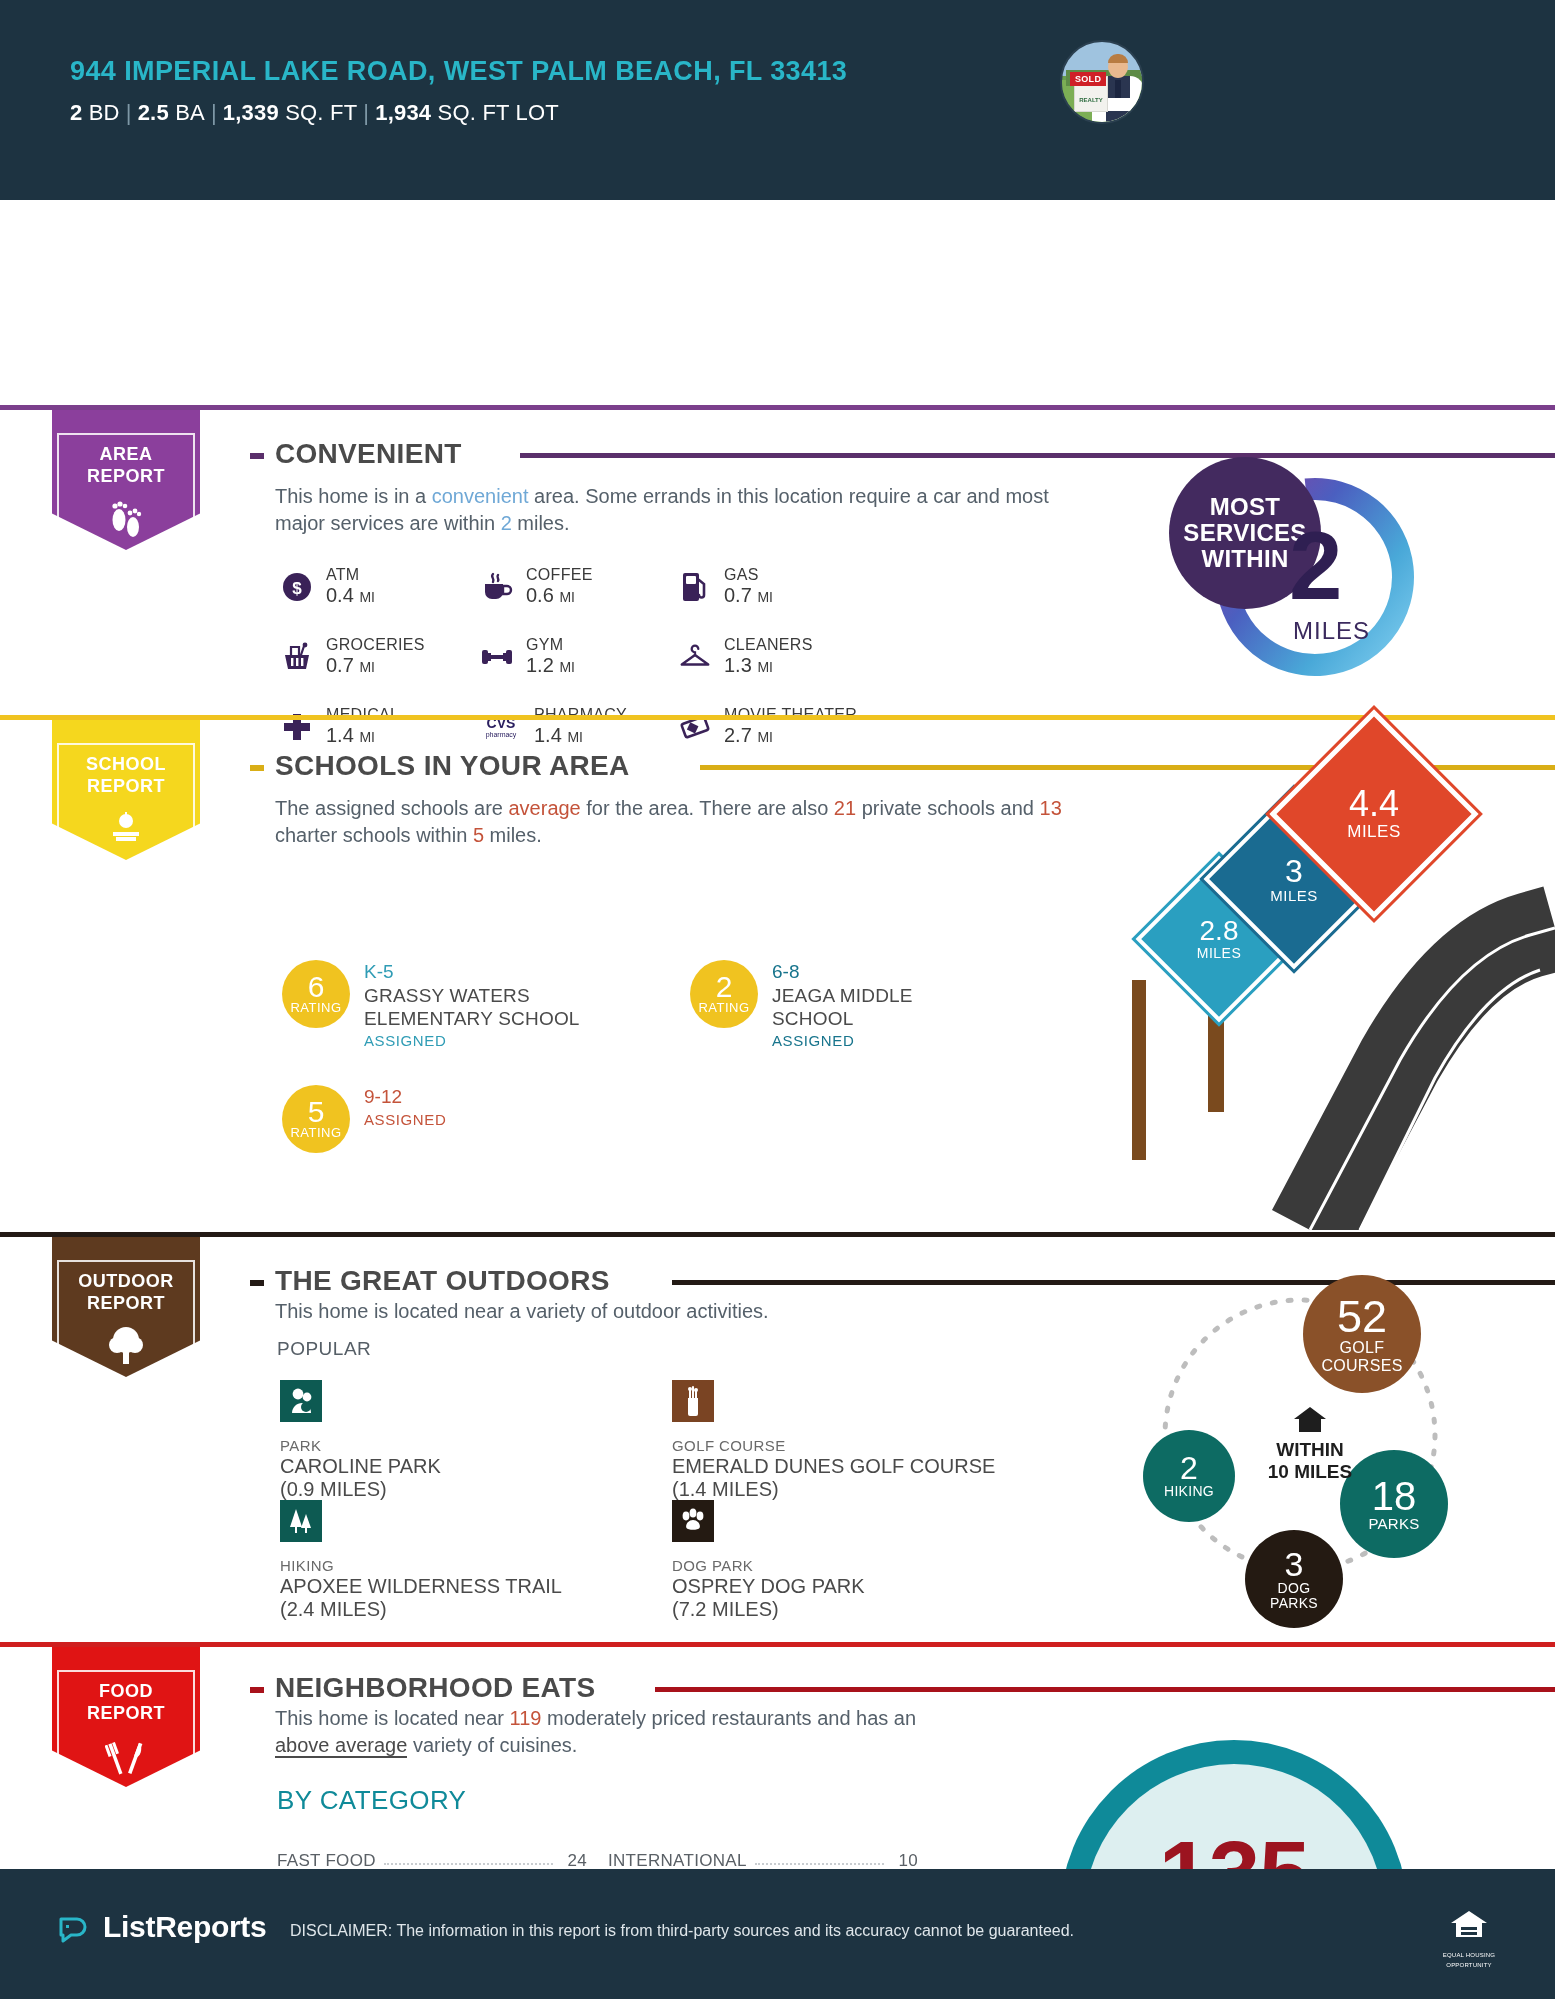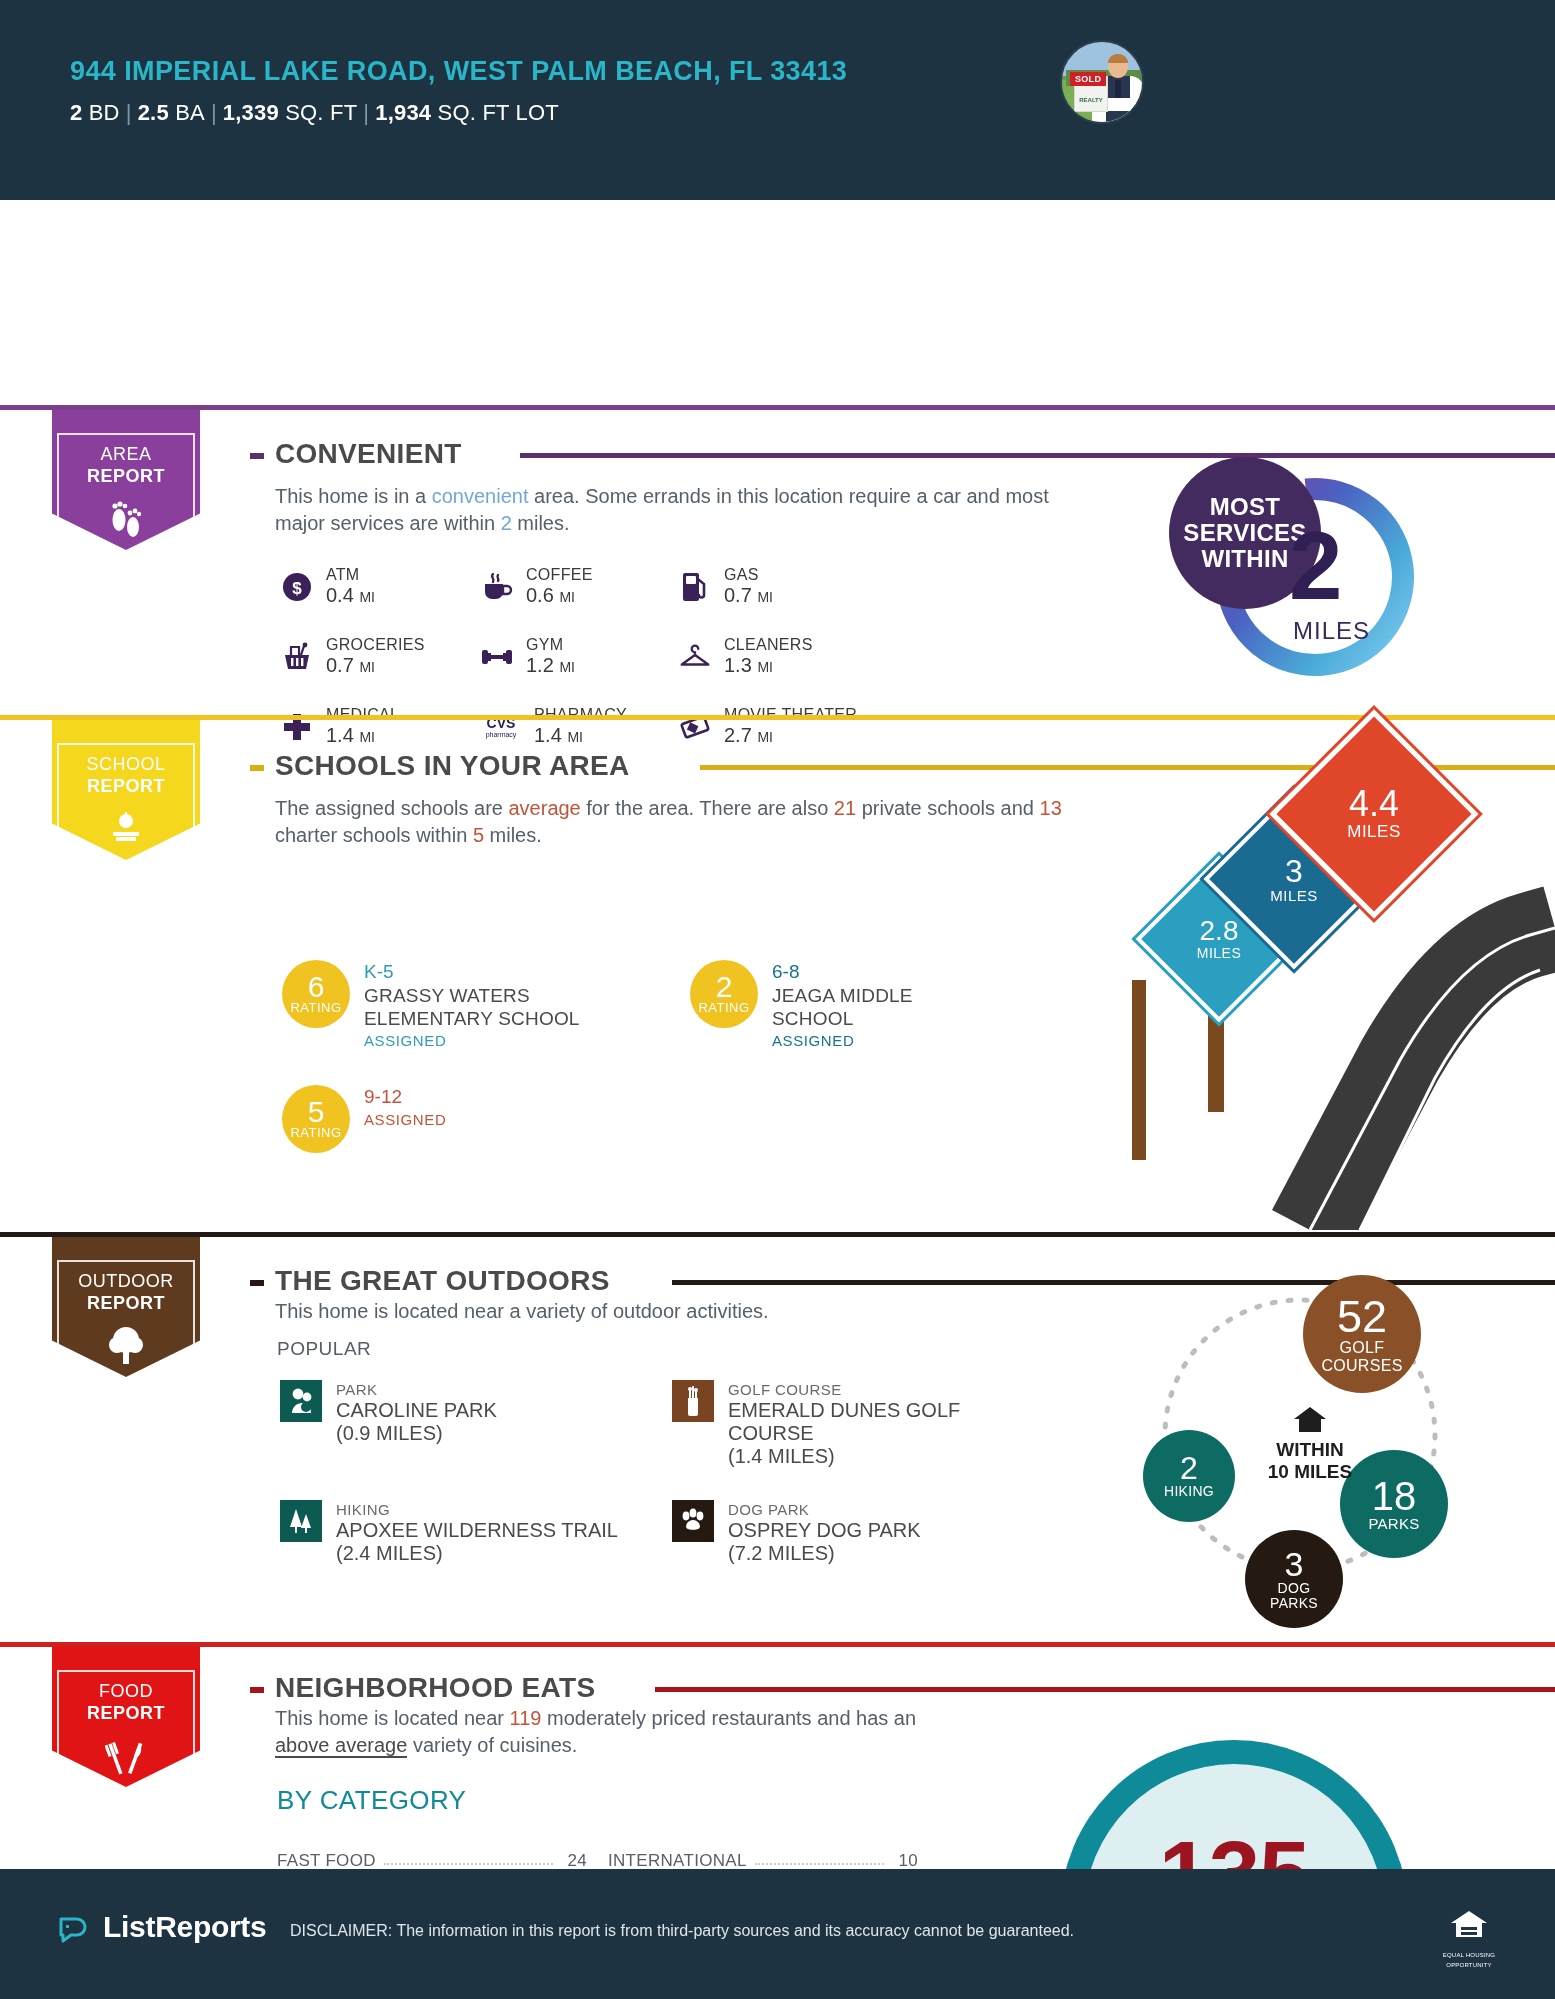--- a/index.html
+++ b/index.html
@@ -57,21 +57,21 @@
   .ribbon {
     position:absolute; left:52px; width:148px; text-align:center; z-index:5;
     color:#fff; padding-top:18px;
     filter:drop-shadow(2px 3px 2px rgba(0,0,0,.25));
   }
   .ribbon .inner {
     border:2px solid rgba(255,255,255,.85); margin:5px; padding:8px 0 36px;
     clip-path:polygon(0 0,100% 0,100% 72%,50% 100%,0 72%);
   }
   .ribbon-shape { clip-path:polygon(0 0,100% 0,100% 74%,50% 100%,0 74%); }
-  .ribbon .t1 { font-size:18px; font-weight:normal; letter-spacing:.5px; line-height:22px;}
+  .ribbon .t1 { font-size:18px; font-weight:bold; letter-spacing:.5px; line-height:22px;}
   .ribbon .t2 { font-size:18px; font-weight:bold; letter-spacing:.5px; line-height:22px;}
   .ribbon .gicon { margin-top:10px; height:42px; display:flex; align-items:center; justify-content:center;}
 
   .sec-title {
     position:absolute; font-size:28px; font-weight:bold; color:#4a4a4a;
     letter-spacing:.3px; background:#fff; padding-right:14px;
   }
   .sec-dash { position:absolute; width:14px; height:6px; }
   .sec-line { position:absolute; height:5px; }
 
@@ -105,21 +105,21 @@
   }
   .badge .starfall { position:absolute; inset:0; background:#f0c320; border-radius:50%; }
   .badge .num { position:relative; font-size:30px; line-height:26px; z-index:2; }
   .badge .rt  { position:relative; font-size:13px; letter-spacing:.5px; z-index:2; }
   .school .info .grade { font-size:19px; line-height:24px; }
   .school .info .nm { font-size:19px; color:#4a4a4a; line-height:23px; letter-spacing:.2px; }
   .school .info .as { font-size:15px; letter-spacing:.6px; line-height:21px;}
 
   
   .pop-title { position:absolute; font-size:19px; color:#555e66; letter-spacing:.5px; }
-  .out { display:flex; gap:14px; }
+  .out { display:flex; gap:14px;flex-direction:column; }
   .out .sq { width:42px; height:42px; flex:0 0 42px; display:flex; align-items:center; justify-content:center;}
   .out .ot .k { font-size:15px; color:#6a6a6a; letter-spacing:.4px; line-height:19px; }
   .out .ot .v { font-size:20px; color:#4a4a4a; line-height:23px; }
 
   .circ { position:absolute; border-radius:50%; color:#fff; display:flex;
           flex-direction:column; align-items:center; justify-content:center; text-align:center; }
   .circ .n { font-weight:normal; line-height:1; }
   .circ .c { letter-spacing:.3px; line-height:1.08; }
 
   

